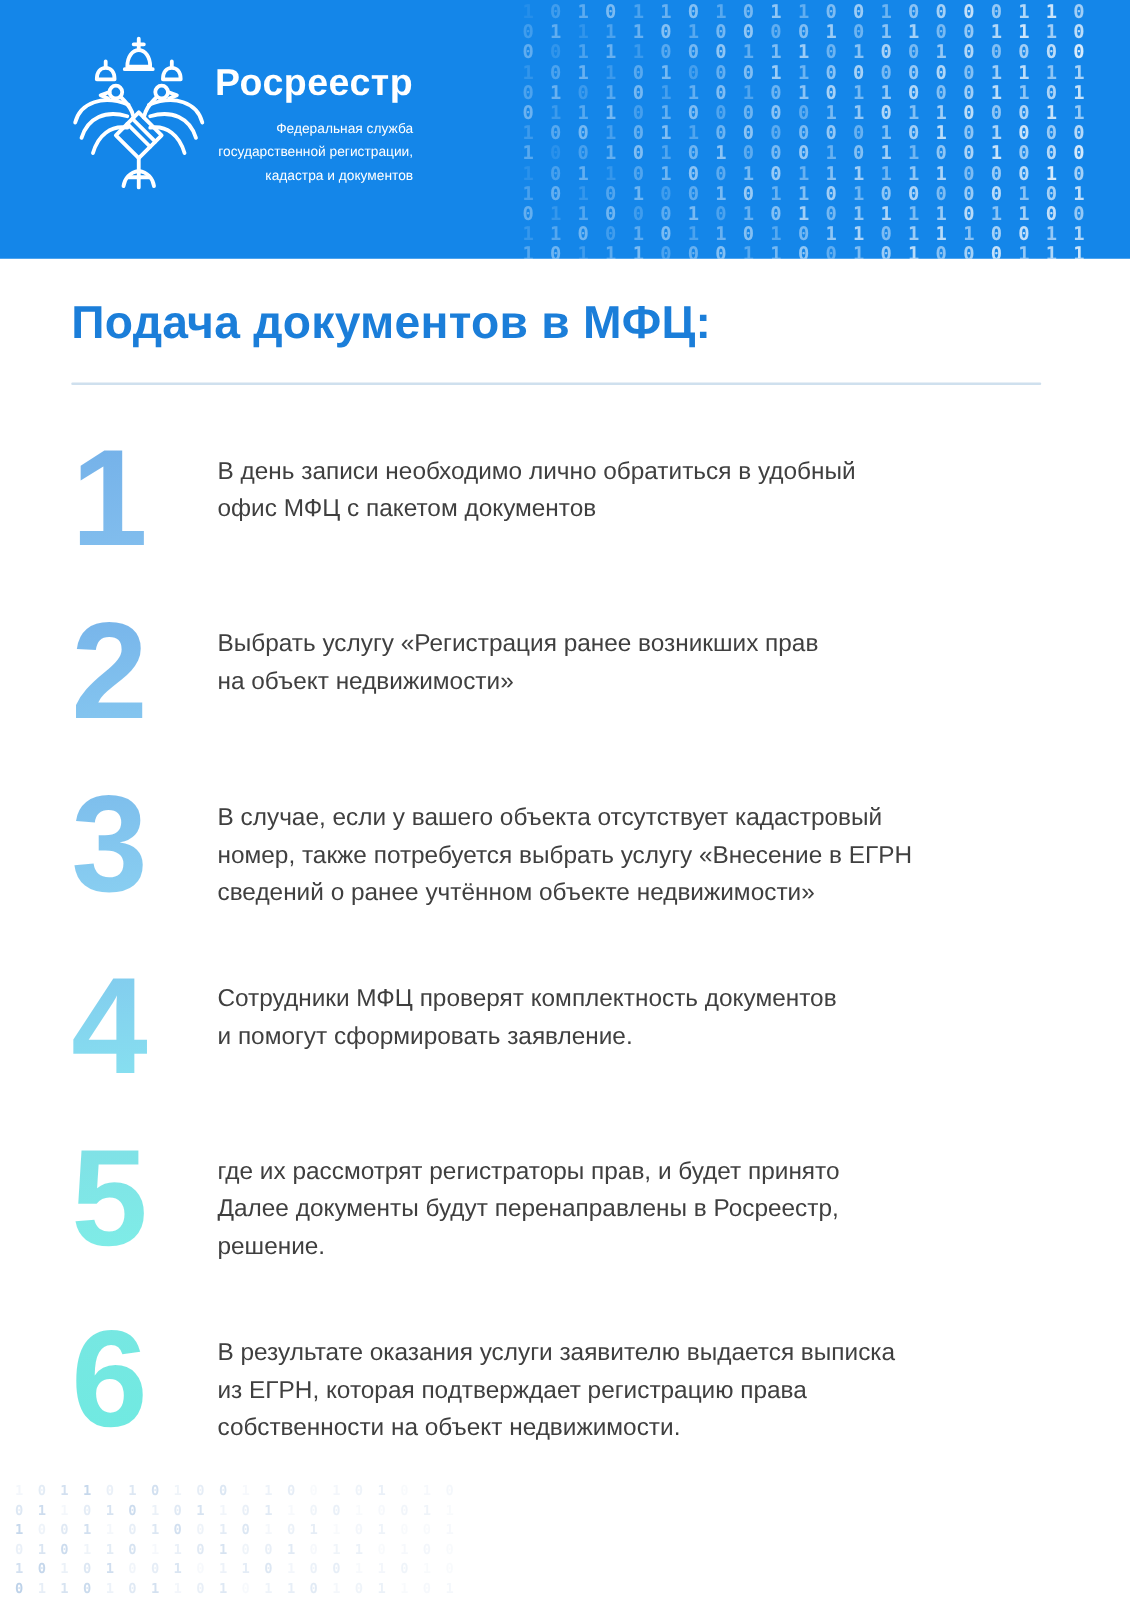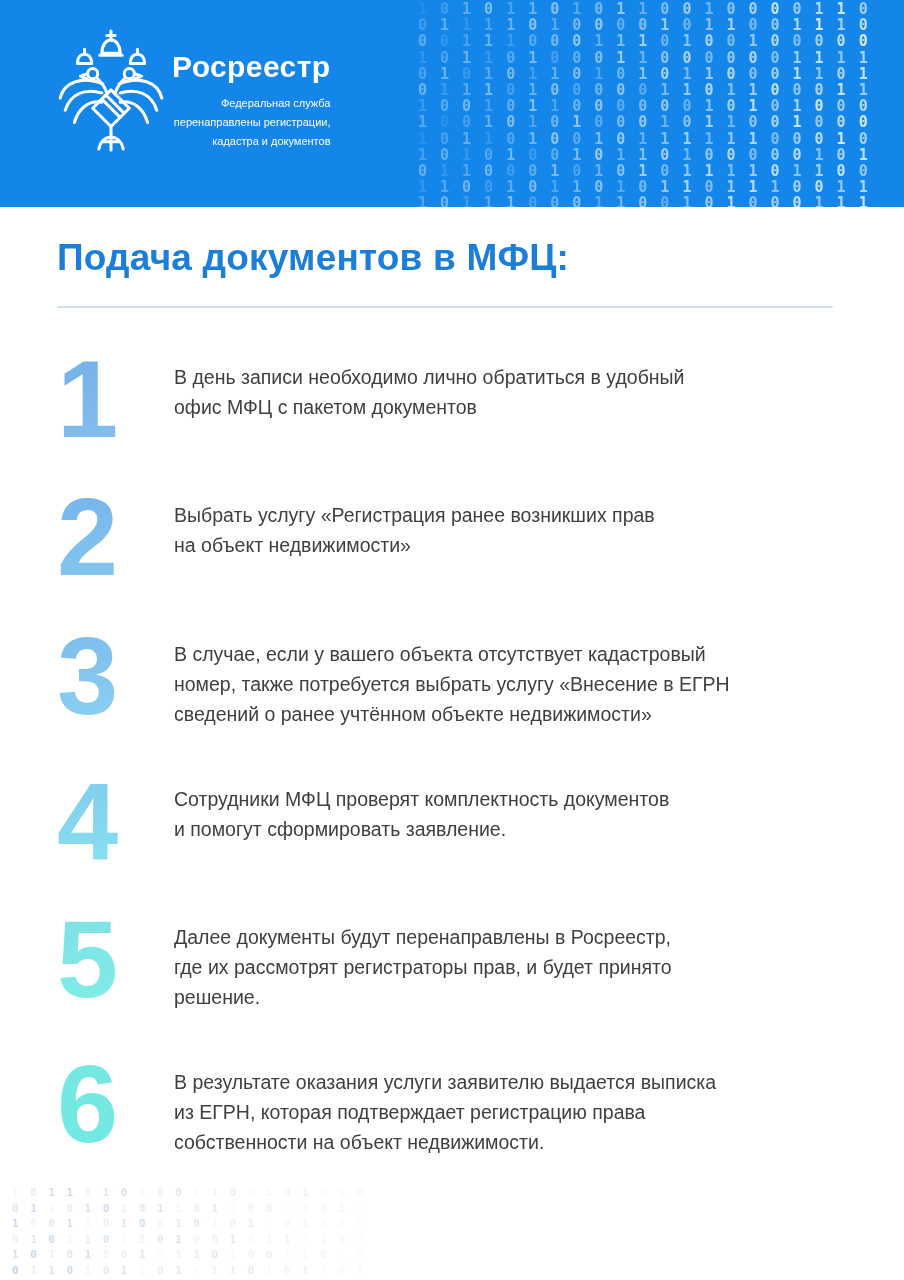--- a/index.html
+++ b/index.html
@@ -104,21 +104,21 @@
 
       <path d="M58 96v10"></path>
       <path d="M58 106c-7 1-11 6-12 12 M58 106c7 1 11 6 12 12 M58 106v13"></path>
       <path d="M50 111h16"></path>
     </svg>
 
     <div class="brand">
       <div class="brand-name">Росреестр</div>
       <div class="brand-subtitle">
         <div>Федеральная служба</div>
-        <div>перенаправлены регистрации,</div>
+        <div>государственной регистрации,</div>
         <div>кадастра и документов</div>
       </div>
     </div>
   </div>
 
   <div class="content">
     <h1 class="page-title" style="color: rgb(27, 126, 217);">Подача документов в МФЦ:</h1>
     <div class="divider" style="background: rgb(207, 224, 238);"></div>
 
     <div class="steps">
@@ -152,22 +152,22 @@
         <div class="step-number" style="background-image: linear-gradient(175deg, rgb(130, 203, 238), rgb(135, 226, 240)); color: transparent;">4</div>
         <div class="step-text" style="color: rgb(63, 63, 63);">
           <div>Сотрудники МФЦ проверят комплектность документов</div>
           <div>и помогут сформировать заявление.</div>
         </div>
       </div>
 
       <div class="step">
         <div class="step-number" style="background-image: linear-gradient(175deg, rgb(128, 224, 230), rgb(126, 239, 231)); color: transparent;">5</div>
         <div class="step-text" style="color: rgb(63, 63, 63);">
+          <div>где их рассмотрят регистраторы прав, и будет принято</div>
           <div>Далее документы будут перенаправлены в Росреестр,</div>
-          <div>где их рассмотрят регистраторы прав, и будет принято</div>
           <div>решение.</div>
         </div>
       </div>
 
       <div class="step">
         <div class="step-number" style="background-image: linear-gradient(175deg, rgb(119, 231, 226), rgb(111, 234, 225)); color: transparent;">6</div>
         <div class="step-text" style="color: rgb(63, 63, 63);">
           <div>В результате оказания услуги заявителю выдается выписка</div>
           <div>из ЕГРН, которая подтверждает регистрацию права</div>
           <div>собственности на объект недвижимости.</div>

